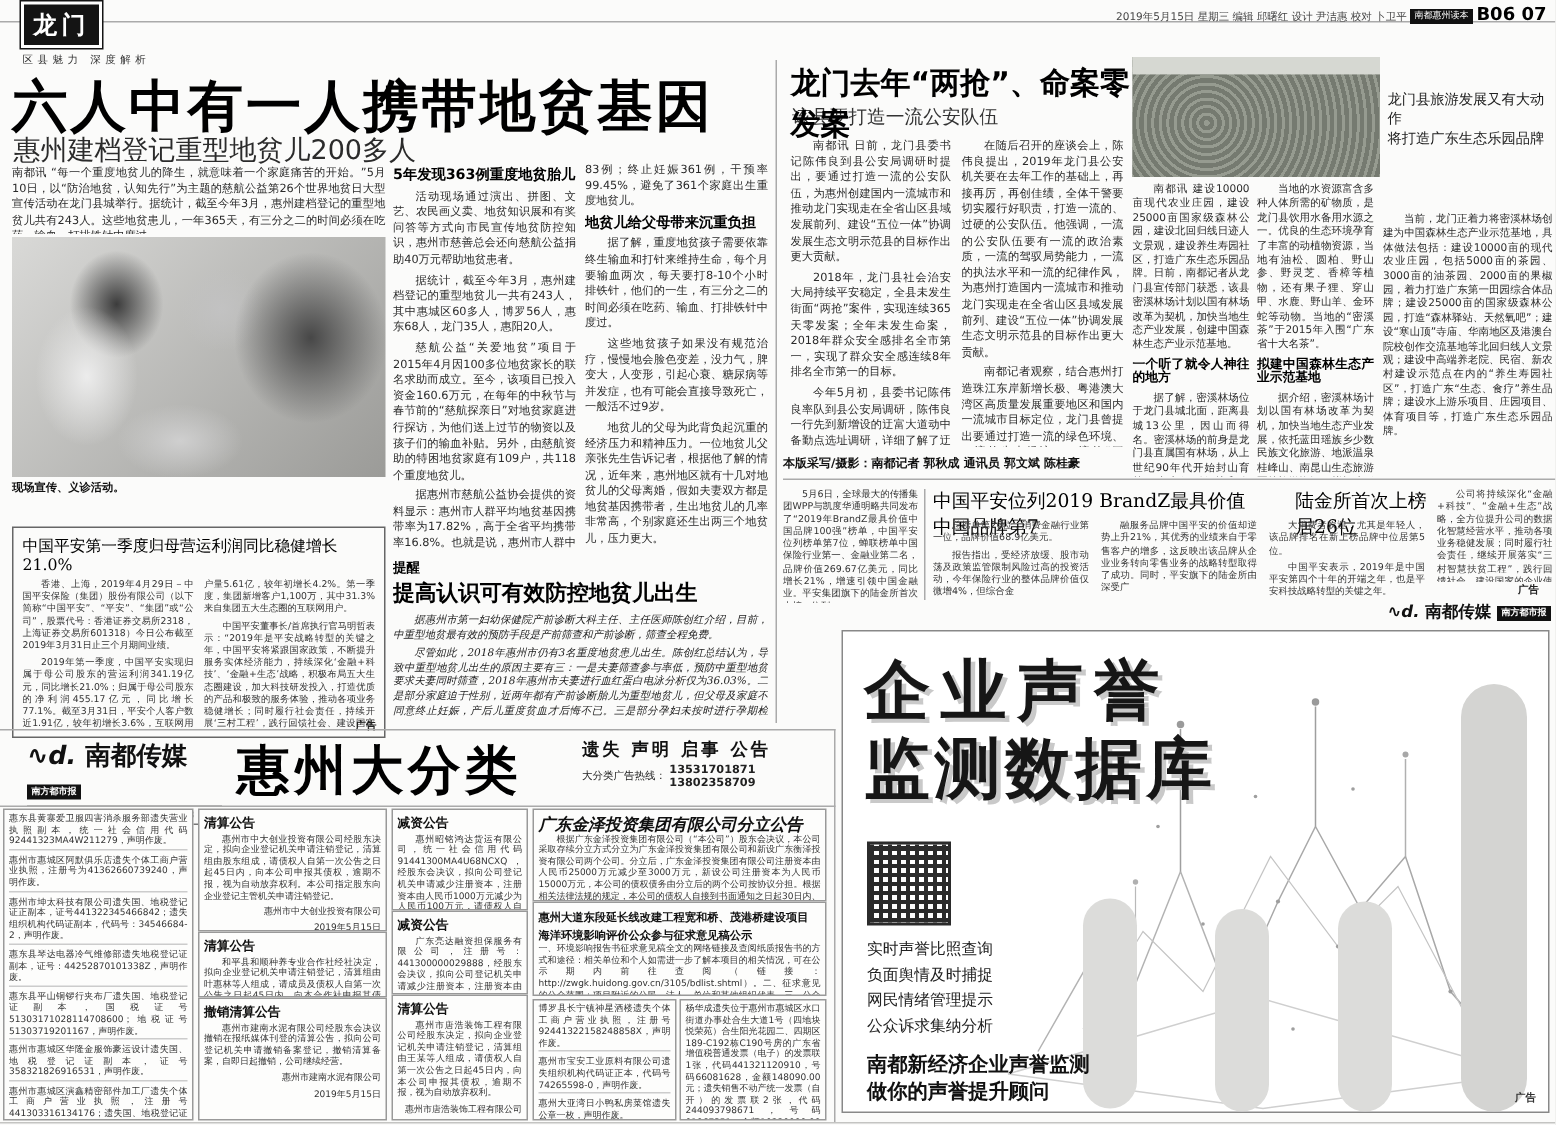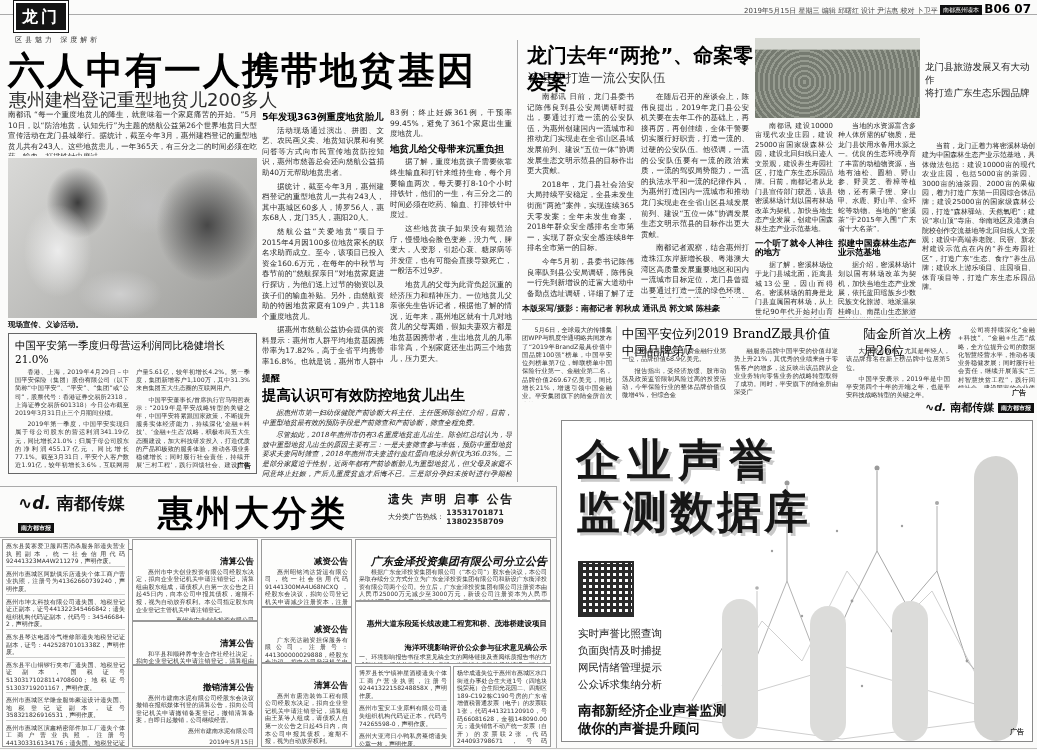--- a/index.html
+++ b/index.html
@@ -8,21 +8,21 @@
   .abs{position:absolute;}
   .hl{position:absolute;background:#aaa;}
   .just{text-align:justify;}
   .ovh{overflow:hidden;}
   p{margin:0 0 3px;text-indent:2em;}
   .bodytxt{font-size:7.5px;line-height:10.6px;color:#2a2a2a;}
   .tinytxt{font-size:6px;line-height:7.6px;color:#333;}
   .subhead-sm{font-weight:bold;font-size:9.5px;color:#000;margin:4px 0 3px;text-indent:0;}
   .sig{text-align:right;text-indent:0;}
   .cbox{position:absolute;border:1px solid #999;padding:2px 3px;box-sizing:border-box;overflow:hidden;background:#fdfdfc;}
-  .cbox h4{margin:16px 0 2px;text-align:right;font-size:8.5px;font-weight:bold;color:#111;}
+  .cbox h4{margin:4px 0 2px;text-align:left;font-size:8.5px;font-weight:bold;color:#111;}
   .serifb{font-family:"DejaVu Serif","Liberation Serif",serif;font-weight:normal;gap:28px;}
   .badge{display:inline-block;background:#111;color:#fff;padding:1px 3px;font-size:6px;line-height:8px;vertical-align:1px;}
   .pill{position:absolute;background:#dcdcda;border-radius:999px;}
   .photo1{background:
     radial-gradient(ellipse 55px 75px at 20% 58%, #ececec, rgba(0,0,0,0) 62%),
     radial-gradient(ellipse 48px 55px at 28% 28%, #3c3c3c, rgba(0,0,0,0) 65%),
     radial-gradient(ellipse 85px 95px at 80% 42%, #474747, rgba(0,0,0,0) 60%),
     radial-gradient(ellipse 40px 40px at 56% 30%, #c2c2c2, rgba(0,0,0,0) 70%),
     radial-gradient(ellipse 60px 35px at 45% 85%, #cfcfcf, rgba(0,0,0,0) 70%),
     linear-gradient(135deg,#d9d9d7,#9b9b98);}
@@ -70,21 +70,21 @@
 
   <div class="abs just bodytxt ovh" style="left:390px;top:108px;width:122px;height:260px;">
     <p style="text-indent:0;">83例；终止妊娠361例，干预率99.45%，避免了361个家庭出生重度地贫儿。</p>
     <div class="subhead-sm">地贫儿给父母带来沉重负担</div>
     <p>据了解，重度地贫孩子需要依靠终生输血和打针来维持生命，每个月要输血两次，每天要打8-10个小时排铁针，他们的一生，有三分之二的时间必须在吃药、输血、打排铁针中度过。</p>
     <p>这些地贫孩子如果没有规范治疗，慢慢地会脸色变差，没力气，脾变大，人变形，引起心衰、糖尿病等并发症，也有可能会直接导致死亡，一般活不过9岁。</p>
     <p>地贫儿的父母为此背负起沉重的经济压力和精神压力。一位地贫儿父亲张先生告诉记者，根据他了解的情况，近年来，惠州地区就有十几对地贫儿的父母离婚，假如夫妻双方都是地贫基因携带者，生出地贫儿的几率非常高，个别家庭还生出两三个地贫儿，压力更大。</p>
     <p>一位地贫儿妈妈吴女士告诉记者，当女儿确诊为重度地贫时，她感觉天都要塌下来了。所幸在惠州找到了地贫儿家庭互助会和帮助他们的慈善组织，才让她坚强地活到现在。非常感谢政府，出台了报销政策，为他们减轻了就诊费用压力。</p>
   </div>
 
-  <div class="abs" style="left:8px;top:333px;width:249px;height:141px;border:1px solid #666;box-sizing:border-box;padding:5px 6px;overflow:hidden;">
+  <div class="abs" style="left:8px;top:351px;width:249px;height:141px;border:1px solid #666;box-sizing:border-box;padding:5px 6px;overflow:hidden;">
     <div class="serifb" style="font-size:10.5px;color:#000;margin-bottom:3px;">中国平安第一季度归母营运利润同比稳健增长21.0%</div>
     <div class="just ovh" style="font-size:6.2px;line-height:8.2px;color:#333;columns:2;column-gap:7px;height:102px;">
       <p>香港、上海，2019年4月29日－中国平安保险（集团）股份有限公司（以下简称“中国平安”、“平安”、“集团”或“公司”，股票代号：香港证券交易所2318，上海证券交易所601318）今日公布截至2019年3月31日止三个月期间业绩。</p>
       <p>2019年第一季度，中国平安实现归属于母公司股东的营运利润341.19亿元，同比增长21.0%；归属于母公司股东的净利润455.17亿元，同比增长77.1%。截至3月31日，平安个人客户数近1.91亿，较年初增长3.6%，互联网用户量5.61亿，较年初增长4.2%。第一季度，集团新增客户1,100万，其中31.3%来自集团五大生态圈的互联网用户。</p>
       <p>中国平安董事长/首席执行官马明哲表示：“2019年是平安战略转型的关键之年，中国平安将紧跟国家政策，不断提升服务实体经济能力，持续深化‘金融+科技’、‘金融+生态’战略，积极布局五大生态圈建设，加大科技研发投入，打造优质的产品和极致的服务体验，推动各项业务稳健增长；同时履行社会责任，持续开展‘三村工程’，践行回馈社会、建设国家的企业使命，为客户、股东、社会创造更大的价值，以更好的发展为祖国70周年华诞献礼。”</p>
     </div>
     <div style="position:absolute;right:5px;bottom:2px;font-size:7px;font-weight:bold;color:#222;">广告</div>
   </div>
 
   <div class="abs" style="left:262px;top:372px;width:250px;height:106px;overflow:hidden;">

